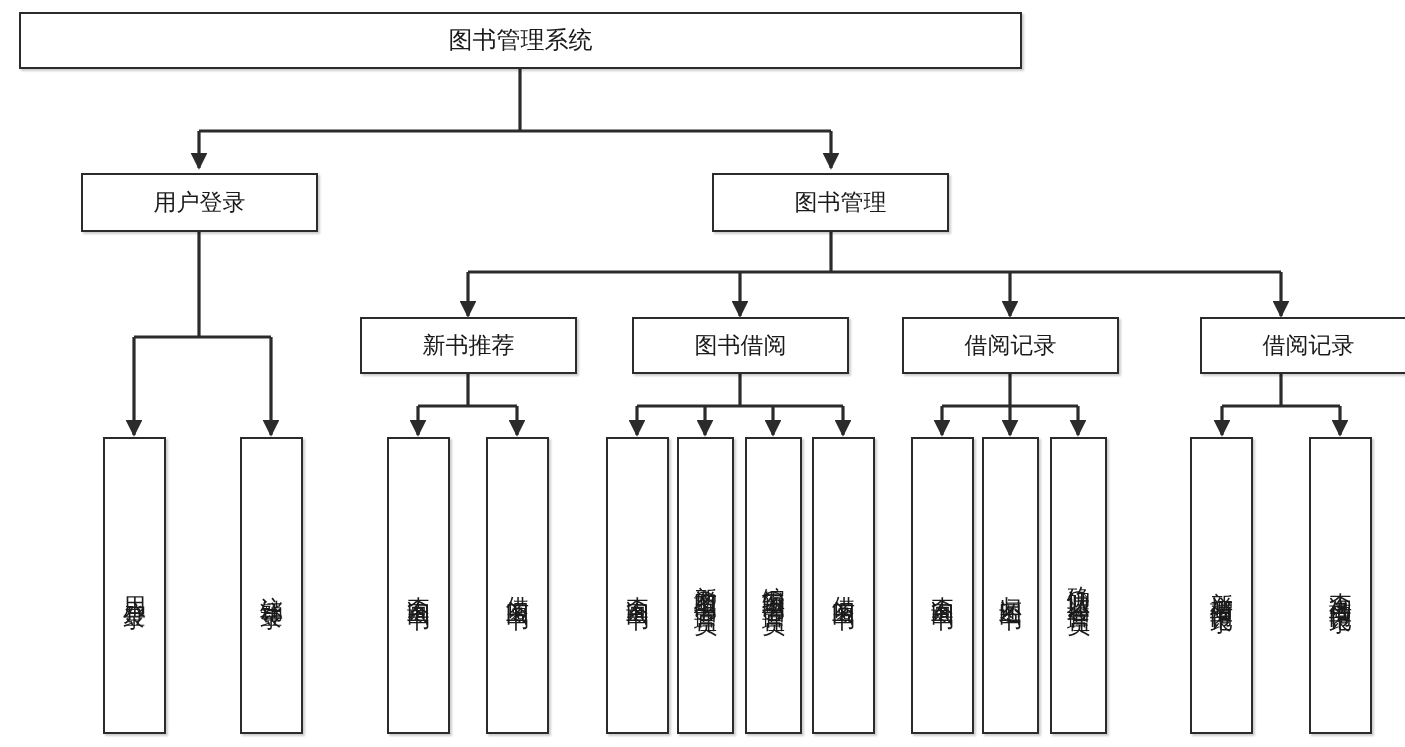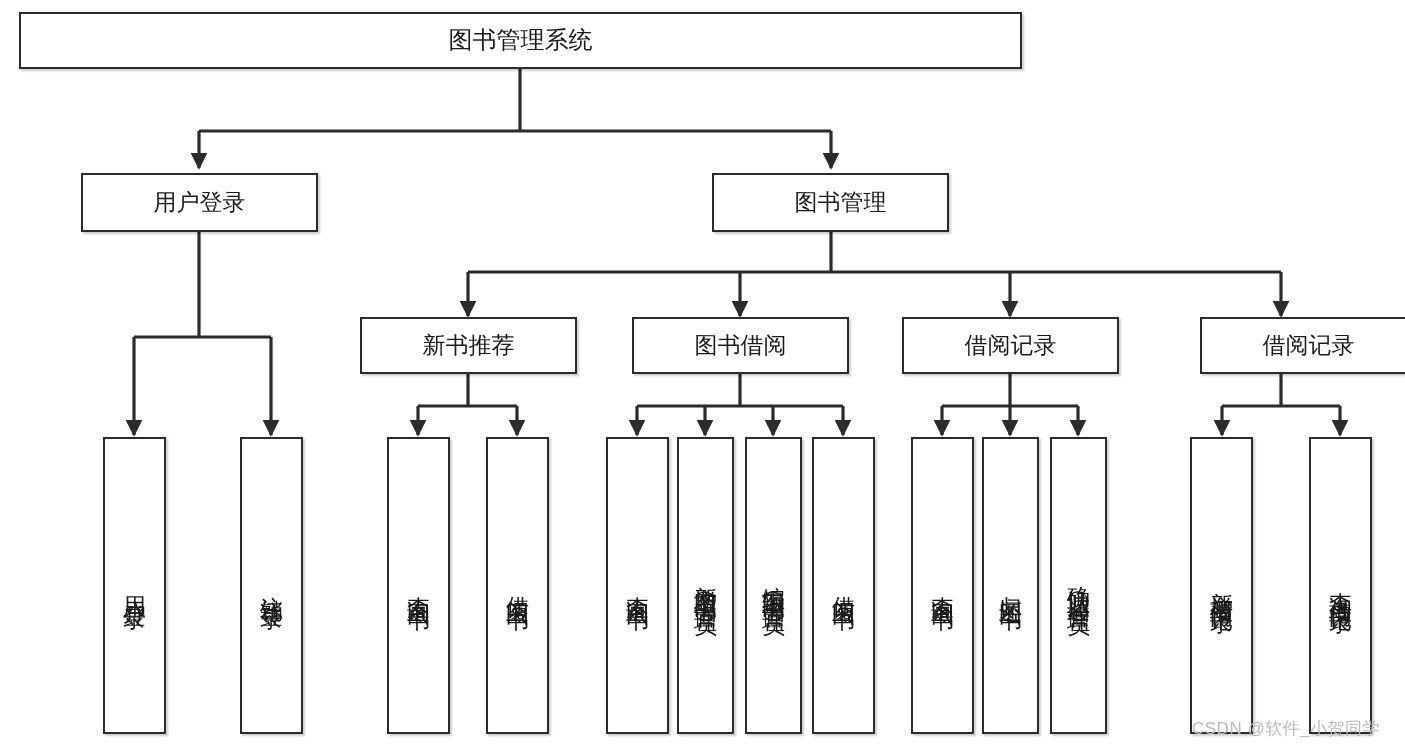--- a/index.html
+++ b/index.html
@@ -196,15 +196,14 @@
   </div>
 
   <div class="node vertical" style="left:1190px; top:437px; width:63px; height:297px;">
     <span class="label">新增借阅记录</span>
   </div>
 
   <div class="node vertical" style="left:1309px; top:437px; width:63px; height:297px;">
     <span class="label">查询借阅记录</span>
   </div>
 
-  <div class="watermark" style="left:1192px; top:717px;">CSDN @软件_小贺同学</div>
 
 </div>
 
 </body></html>

